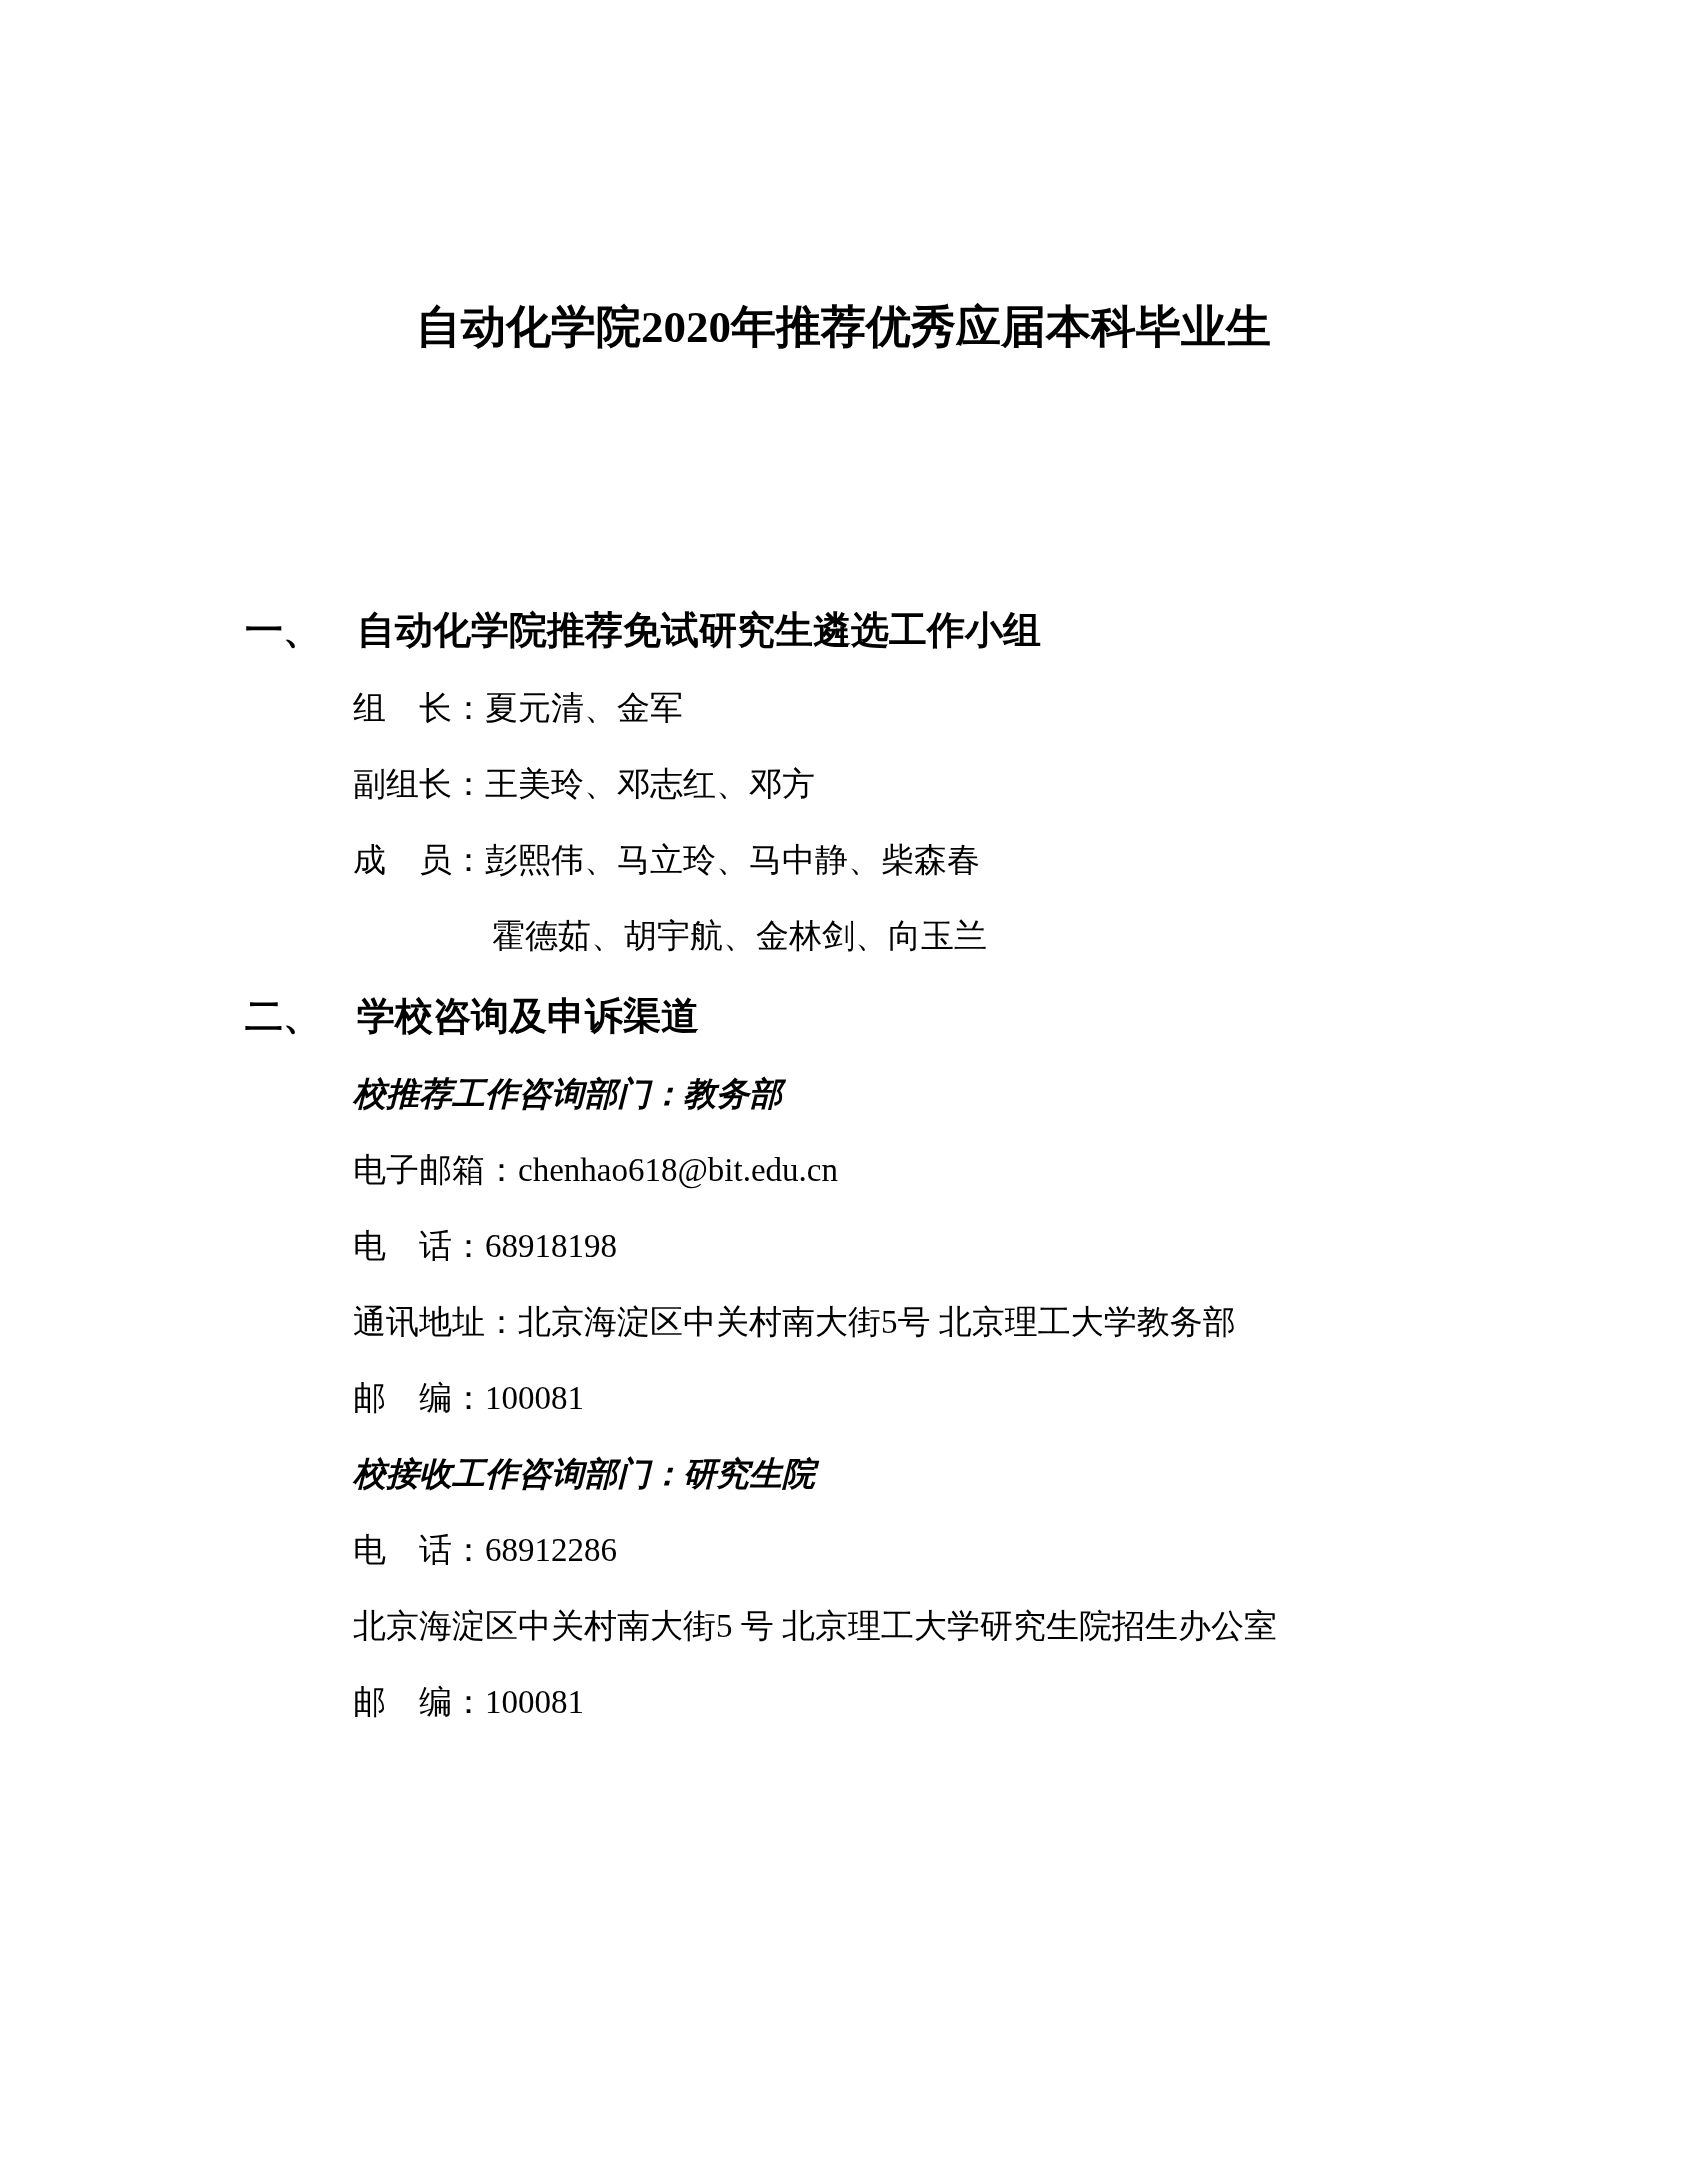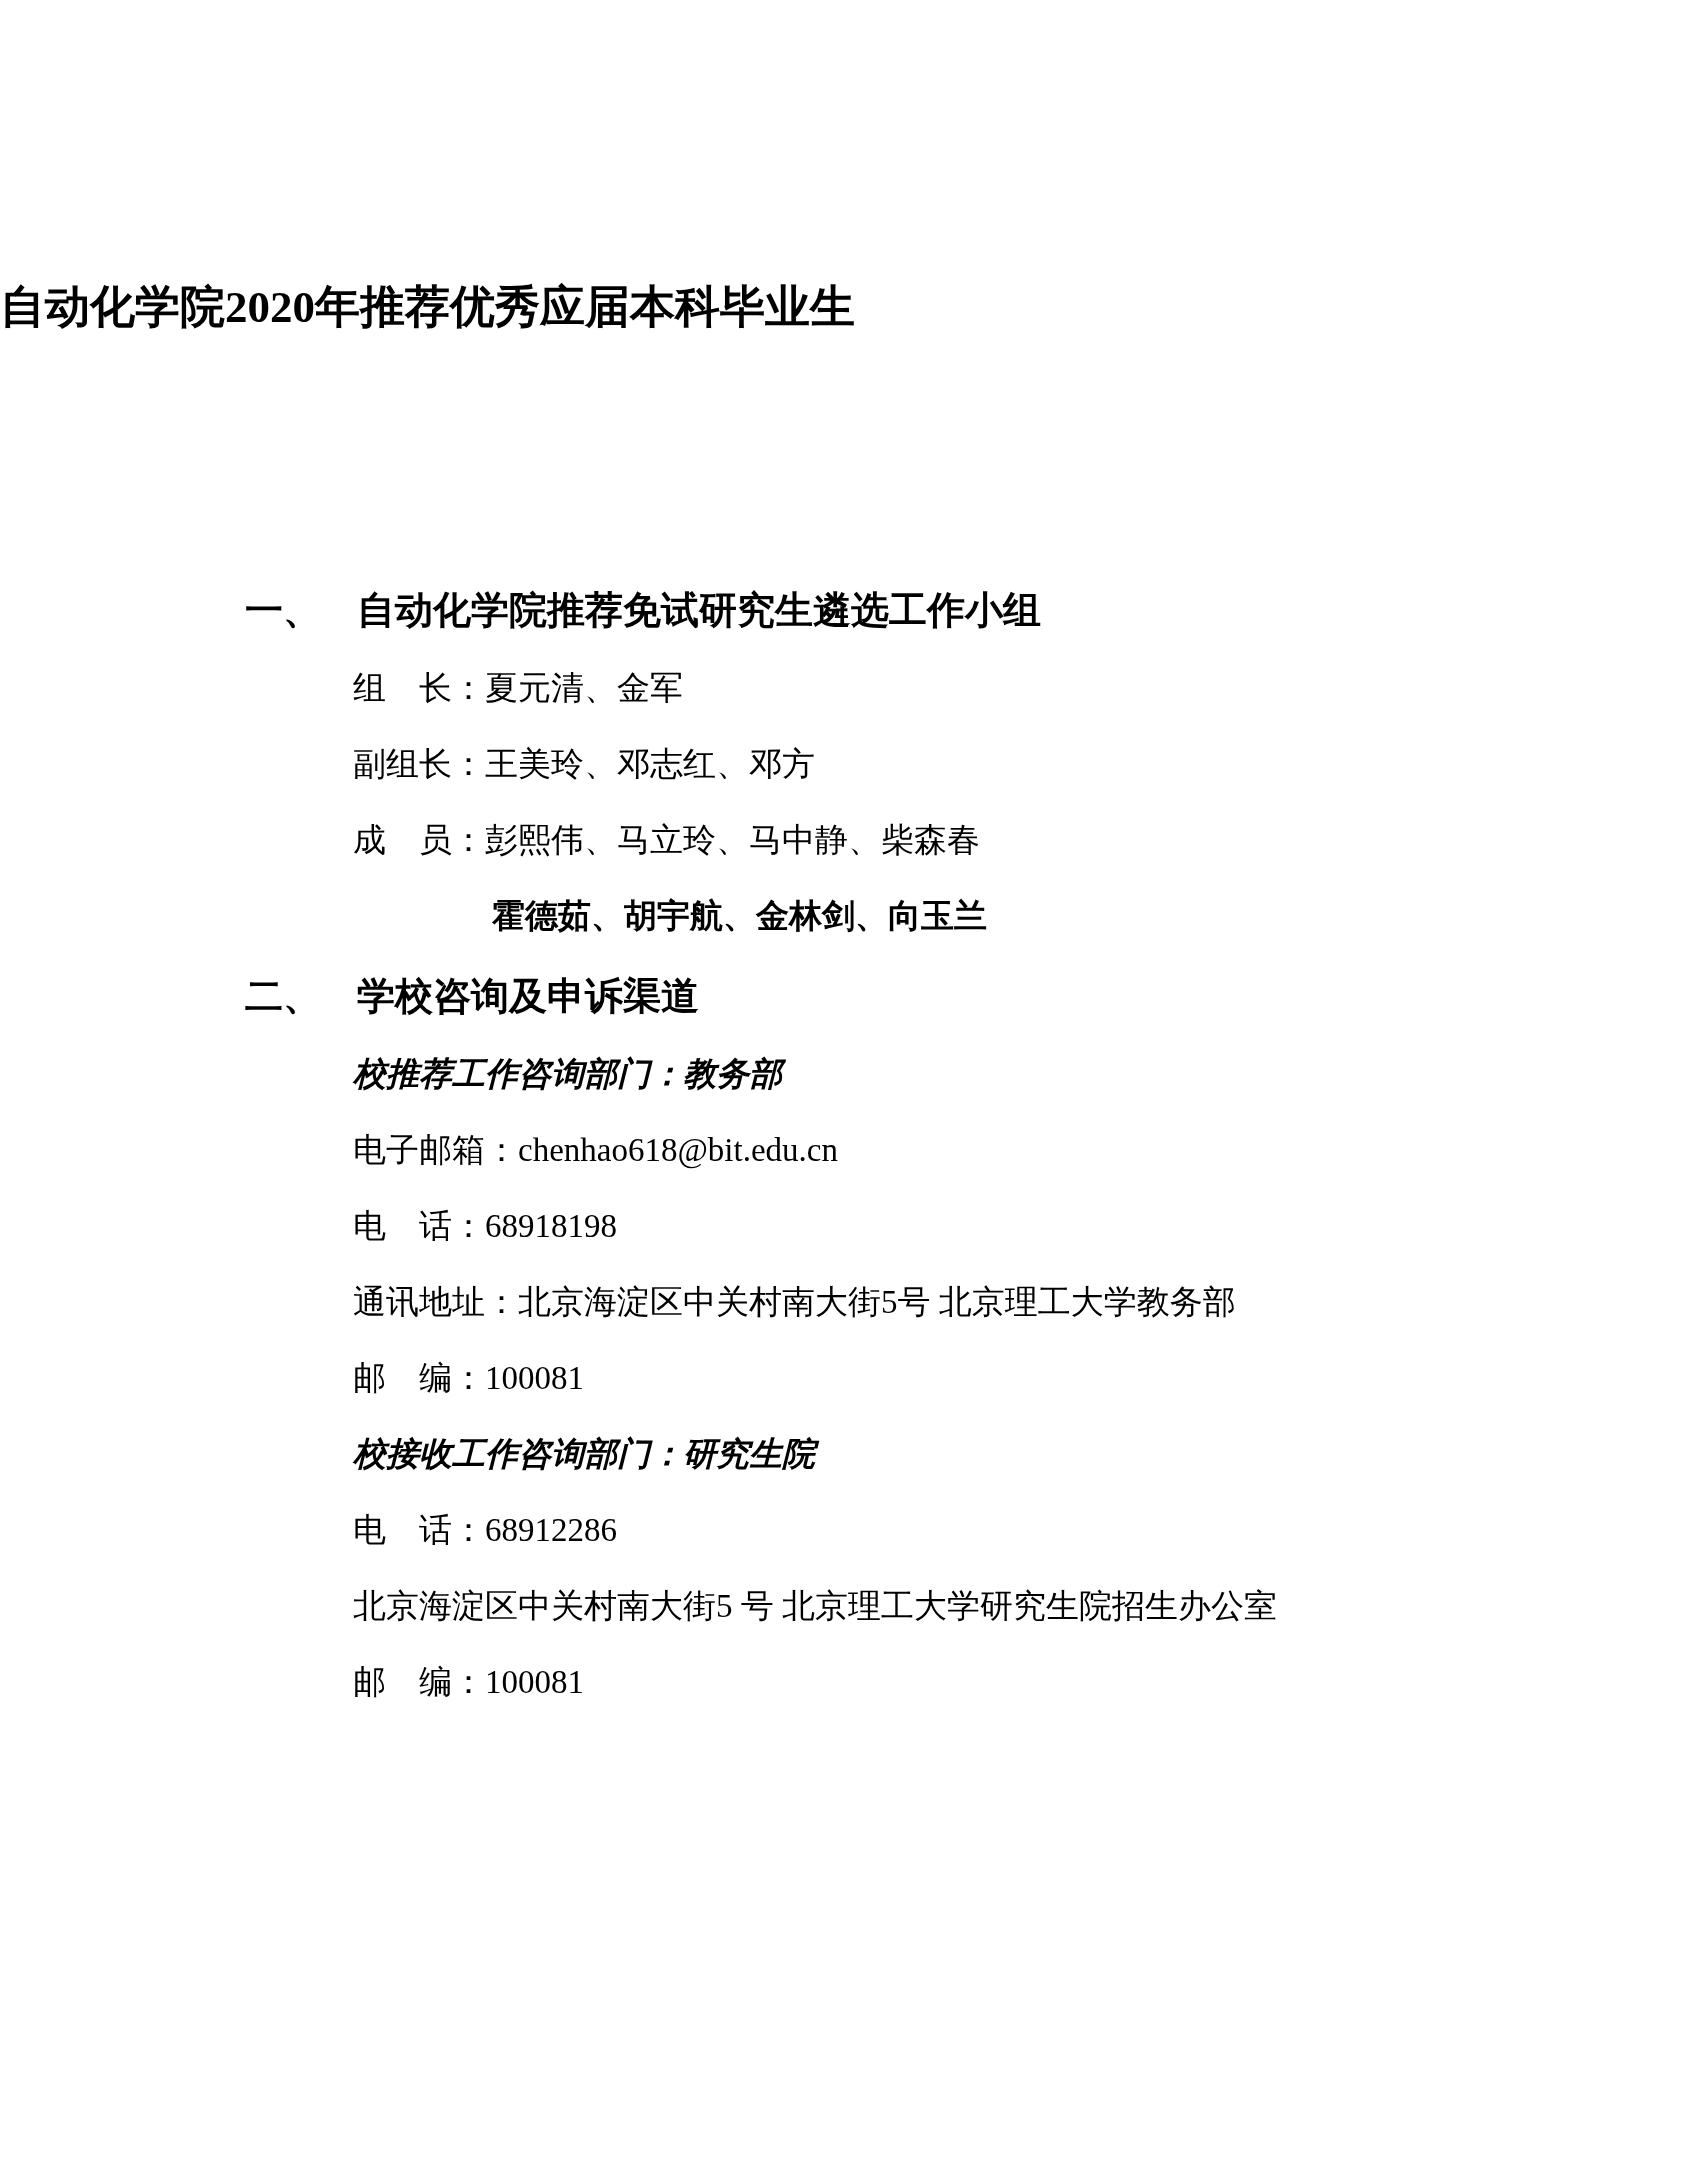--- a/index.html
+++ b/index.html
@@ -9,21 +9,22 @@
     font-family: "Liberation Serif", serif;
     color: #000000;
   }
   .page {
     position: relative;
     width: 1687px; height: 2183px;
     background: #ffffff;
     overflow: hidden;
   }
   .titles {
-    padding-top: 80px;
+    padding-top: 100px;
+    text-align: center;
     font-weight: bold;
     font-size: 45px;
     line-height: 91px;
     font-family: "Liberation Serif", serif;
     white-space: pre-wrap;
   }
   .sec-heading {
     display: flex;
     margin-left: 245px;
     font-family: "Liberation Sans", sans-serif;
@@ -36,21 +37,21 @@
   .h1 { margin-top: 36px; }
   .h2 { margin-top: 3.3px; }
   .bline {
     margin-left: 353px;
     margin-right: 238px;
     font-size: 33px;
     line-height: 76px;
     white-space: pre-wrap;
     font-family: "Liberation Serif", serif;
   }
-  .indent { padding-left: 139px; font-weight: bold; }
+  .indent { padding-left: 139px; }
   .hei {
     font-family: "Liberation Sans", sans-serif;
     font-weight: bold;
     font-style: italic;
   }
 </style>
 </head>
 <body>
 
 <div class="page">

